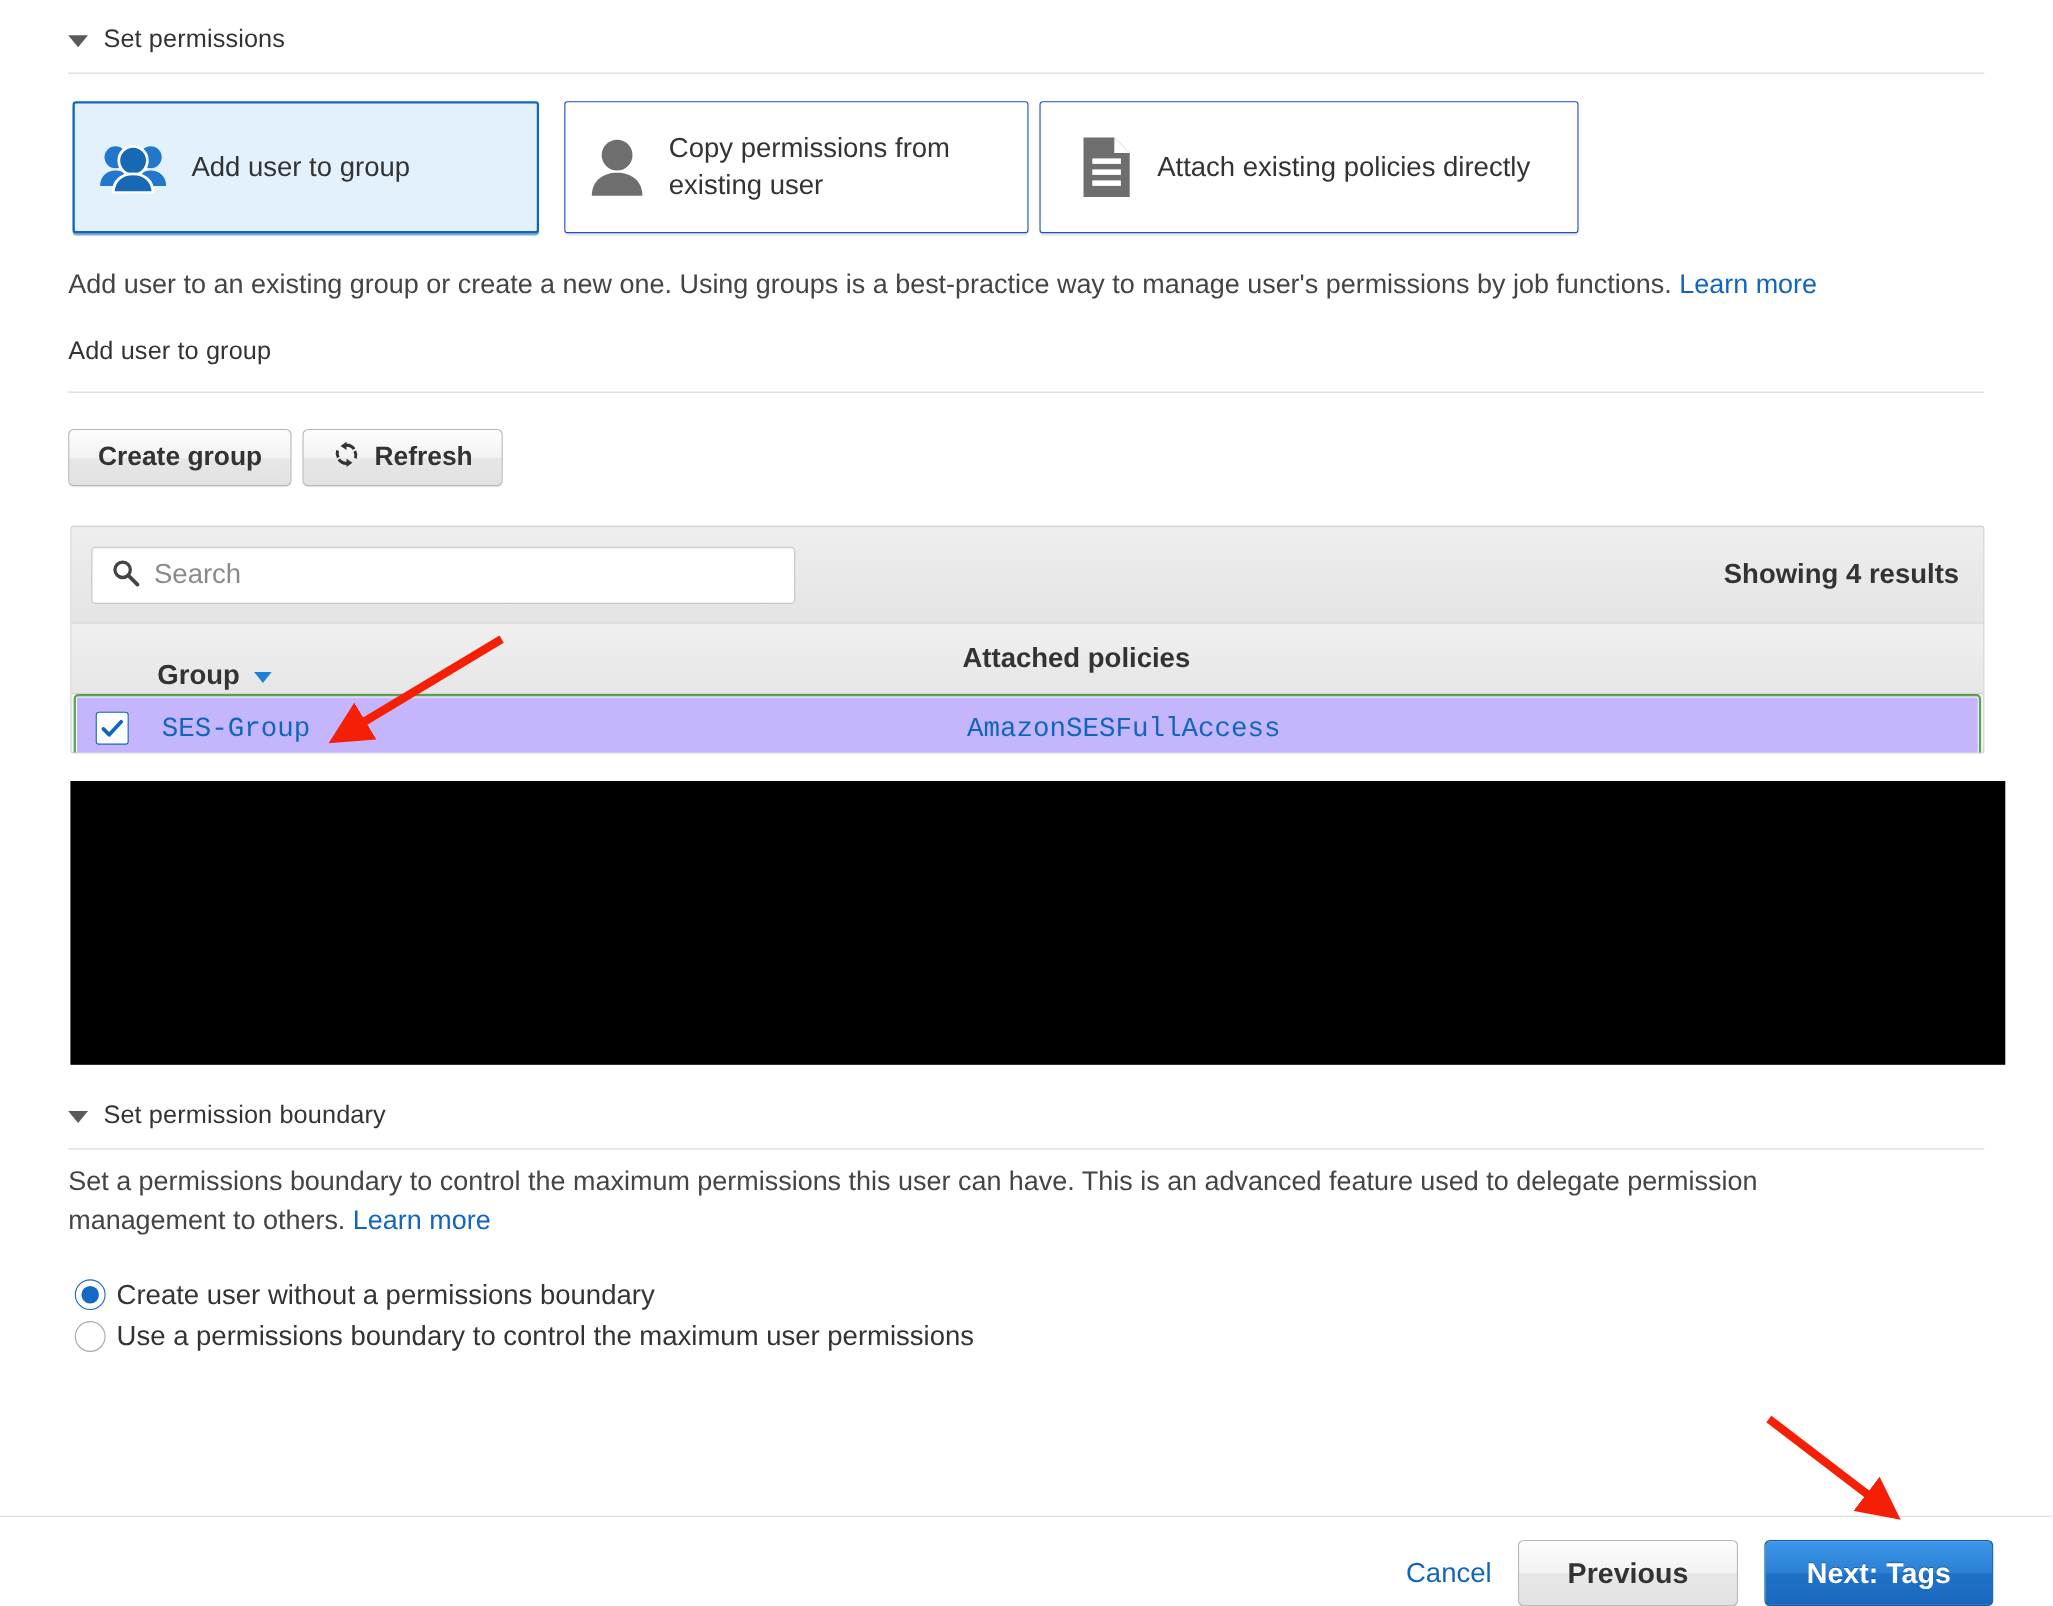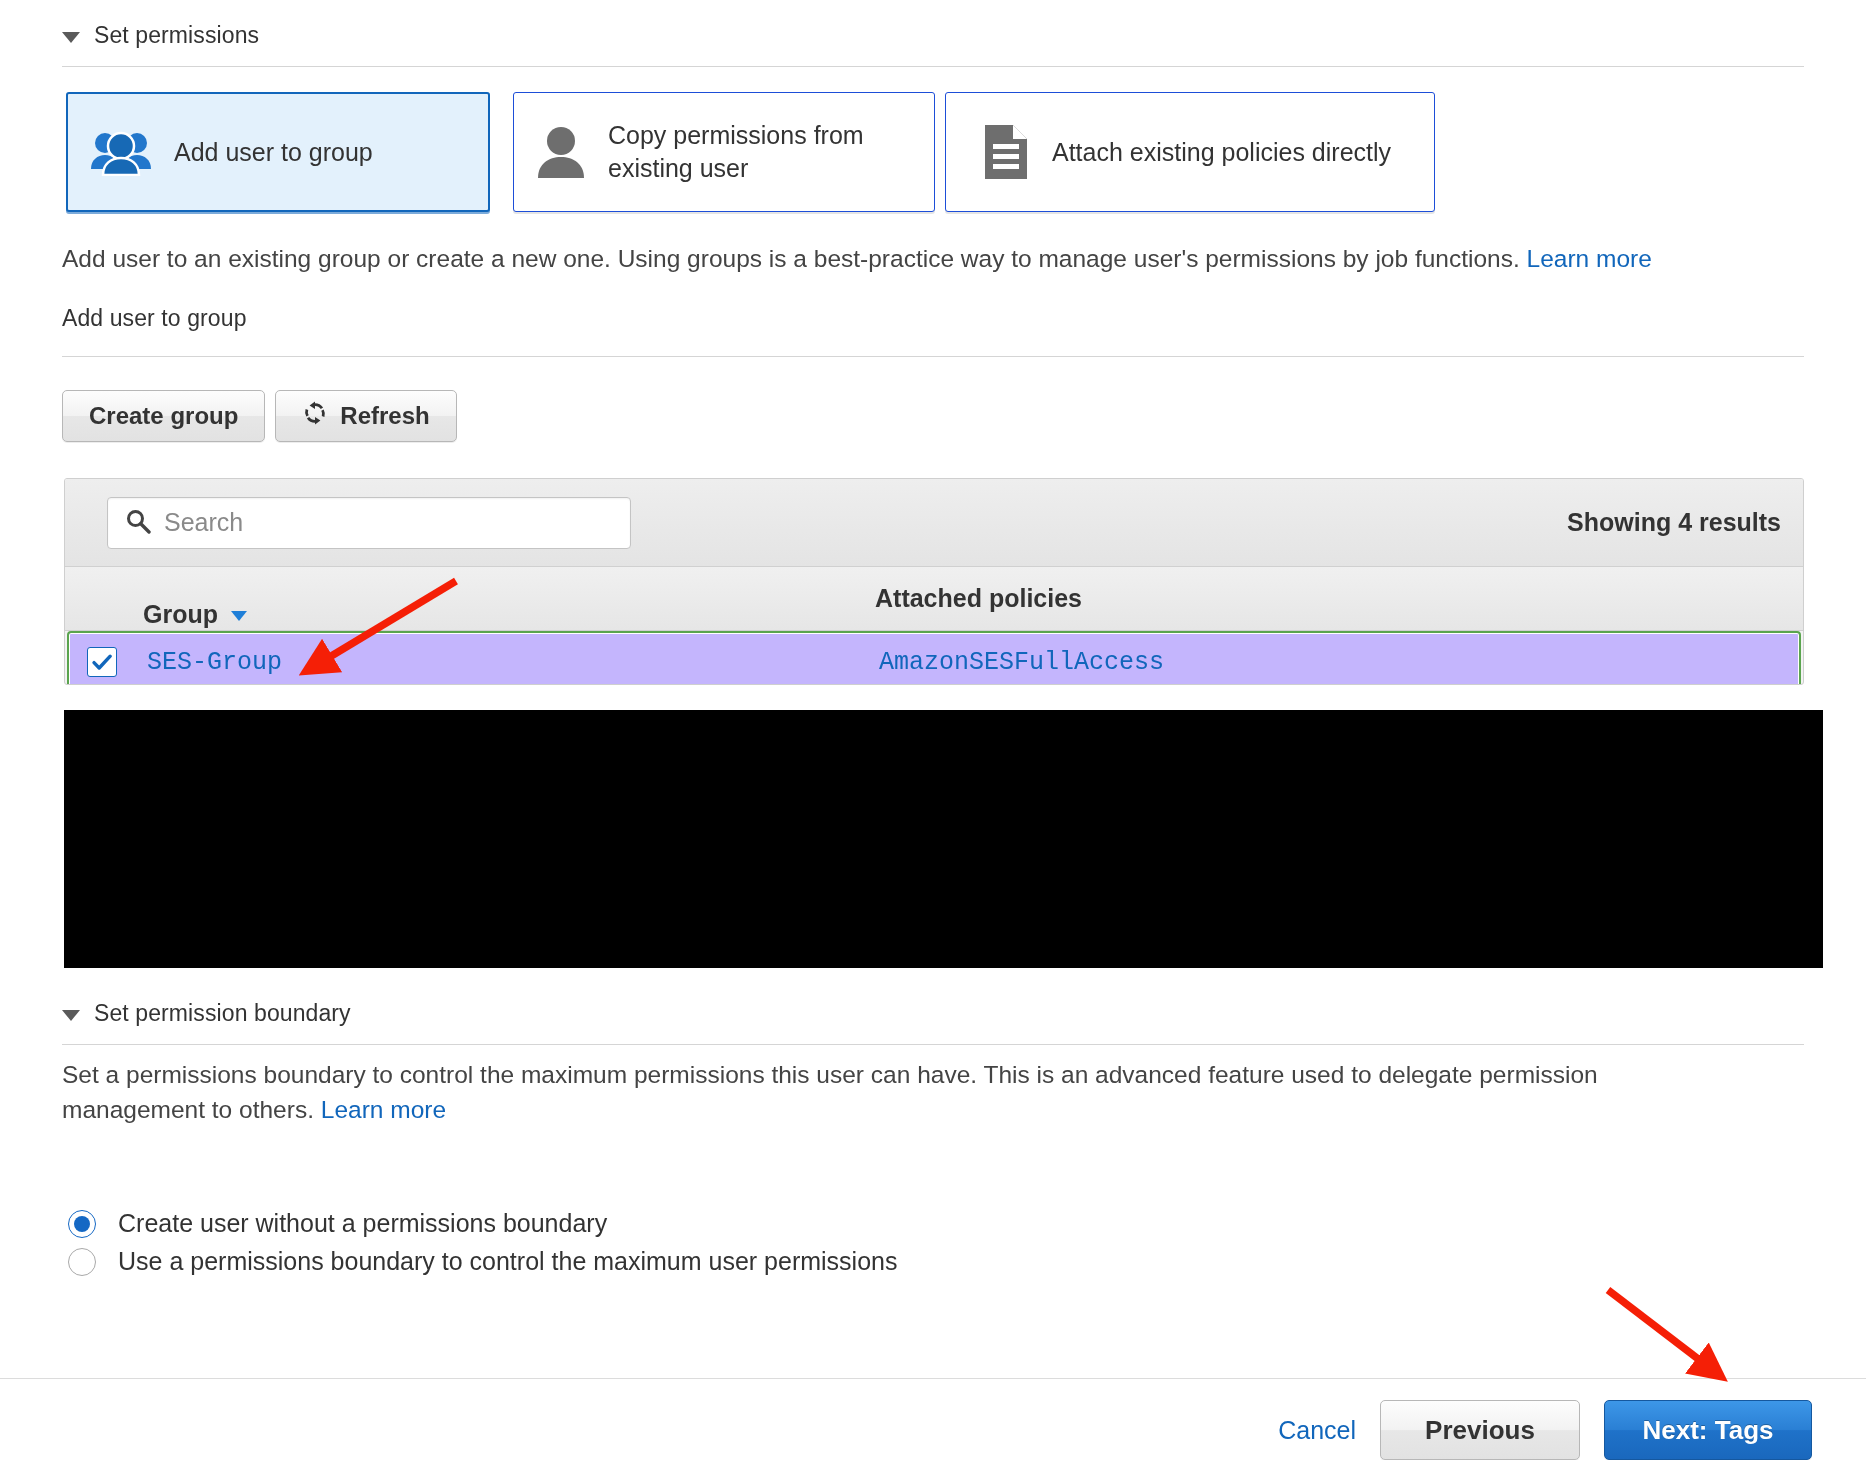--- a/index.html
+++ b/index.html
@@ -115,23 +115,22 @@
     height: 88px;
     background: linear-gradient(to bottom, #eeeeee 0%, #e4e4e4 100%);
     display: flex;
     align-items: center;
     justify-content: space-between;
     padding: 0 22px 0 18px;
     border-bottom: 1px solid #d0d0d0;
   }
   .search-wrap {
     position: relative;
-    width: 524px;
+    width: 640px;
     height: 52px;
-    margin-left: 24px;
   }
   .search-input {
     width: 100%; height: 100%;
     border: 1px solid #c4c4c4;
     border-radius: 4px;
     background: #ffffff;
     font-size: 25px;
     color: #333;
     padding: 0 14px 0 56px;
     font-family: "Liberation Sans", sans-serif;
@@ -215,23 +214,22 @@
   
   .redaction {
     position: absolute;
     background: #000000;
   }
 
   
   .radio-row {
     position: absolute;
     display: flex;
-    align-items: flex-end;
-    gap: 22px;
-    margin-top: 46px;
+    align-items: flex-start;
+    gap: 10px;
   }
   .radio {
     width: 28px; height: 28px;
     border-radius: 50%;
     border: 1px solid #a9a9a9;
     background: #ffffff;
     display: flex; align-items: center; justify-content: center;
     cursor: pointer;
     flex: 0 0 28px;
   }

